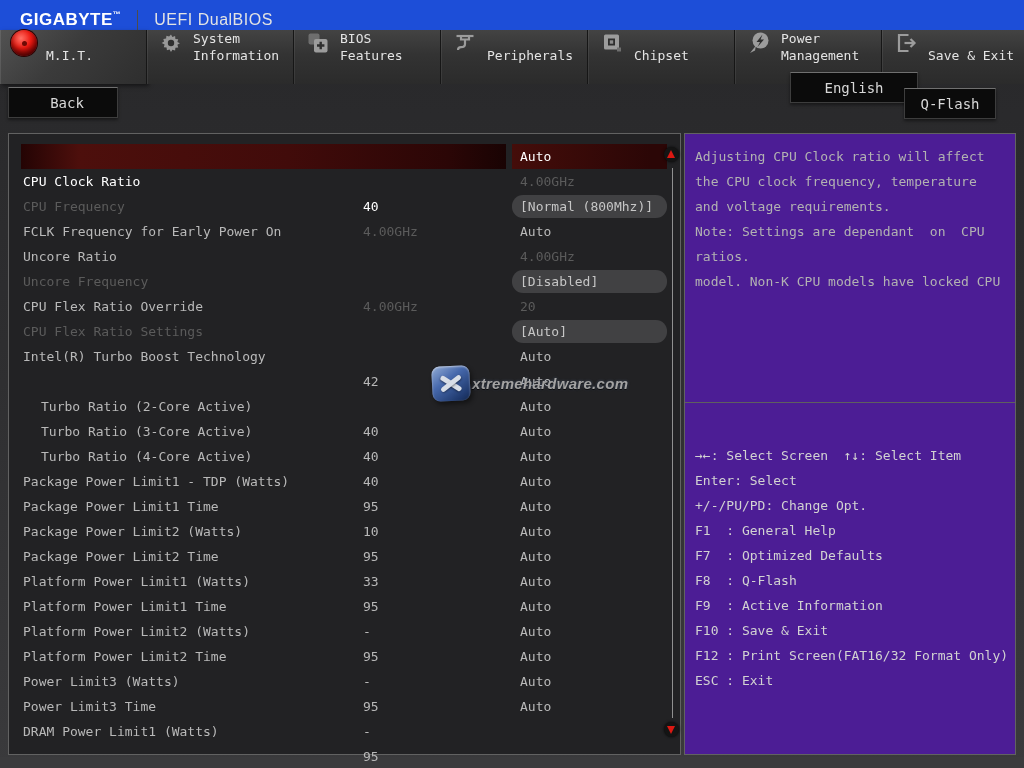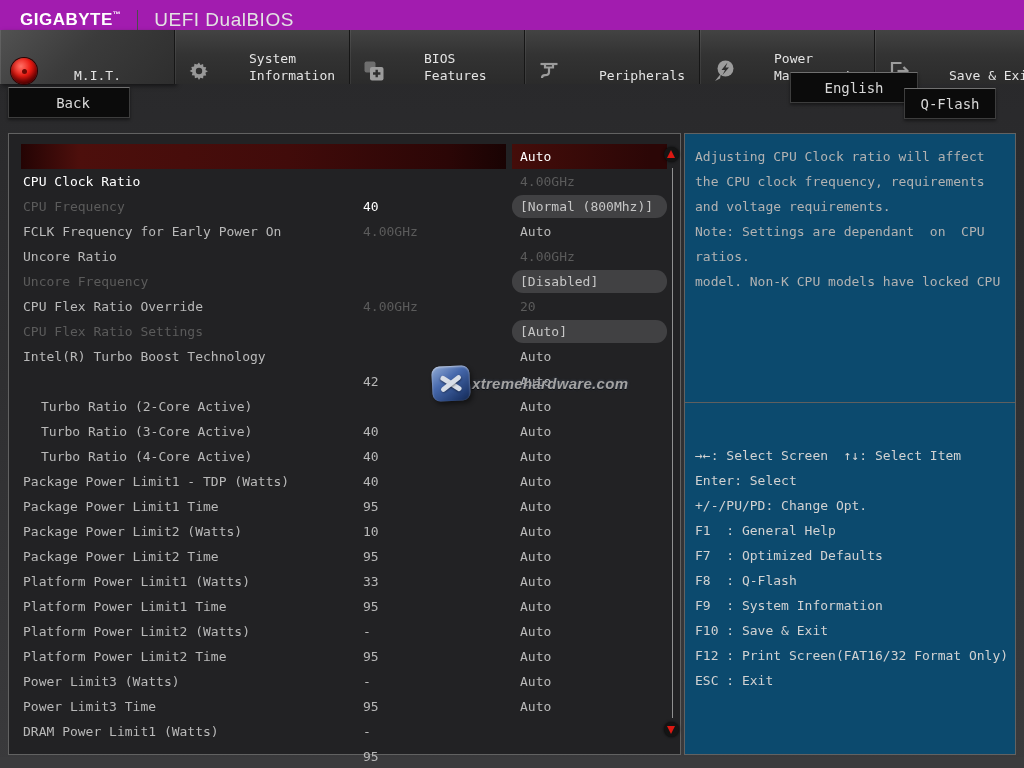--- a/index.html
+++ b/index.html
@@ -5,54 +5,54 @@
   * { margin:0; padding:0; box-sizing:border-box; }
   html,body { width:1024px; height:768px; overflow:hidden; }
   body {
     position:relative;
     background:linear-gradient(180deg,#28282a 0%,#2e2e30 45%,#3a3a3c 100%);
     font-family:"DejaVu Sans Mono", monospace;
   }
 
   
   .topbar { position:absolute; left:0; top:0; width:1024px; height:40px;
-    background:#a21caf; display:flex; align-items:center; }
+    background:#1d4ed8; display:flex; align-items:center; }
   .brand { margin-left:20px; font-family:"Liberation Sans", sans-serif;
     font-weight:bold; font-size:17px; color:#fff; letter-spacing:.5px; }
   .brand sup { font-size:8px; vertical-align:top; }
   .top-divider { width:1px; height:20px; background:#4c4c4c; margin:0 16px; }
-  .top-title { font-family:"Liberation Sans", sans-serif; font-size:19px;
+  .top-title { font-family:"Liberation Sans", sans-serif; font-size:16px;
     color:#e3e3e3; letter-spacing:.5px; }
 
   
   .tabs { position:absolute; left:0; top:30px; width:1024px; height:54px;
     display:grid; grid-template-columns:repeat(7,1fr); background:#050505; }
-  .tab { position:relative; display:flex; align-items:flex-end;
+  .tab { position:relative; display:flex; align-items:flex-start;
     background:linear-gradient(180deg,#434343,#333333 45%,#2b2b2b);
     border-right:1px solid #161616; box-shadow:inset 1px 0 0 rgba(255,255,255,.07);
-    cursor:default;gap:28px; }
+    cursor:default; }
   .tab.active { background:linear-gradient(135deg,#525252,#3b3b3b 45%,#2e2e2e);
     box-shadow:inset 1px 0 0 rgba(255,255,255,.1), 2px 2px 4px rgba(0,0,0,.5); }
   .tab-icon { width:26px; height:26px; margin:0 9px 0 11px; flex:none;
     display:flex; align-items:center; justify-content:center; }
   .tab-label { font-size:13px; color:#e4e4e4; line-height:17px; width:100px;
     height:34px; display:flex; align-items:flex-end; }
   .orb { width:26px; height:26px; border-radius:50%; position:relative;
     background:radial-gradient(circle at 38% 32%, #ff7166 0%, #ee1b12 42%, #a50505 72%, #570000 100%);
     box-shadow:0 0 0 1px #2c0000, inset 0 -4px 6px rgba(0,0,0,.55); }
   .orb::after { content:""; position:absolute; left:11px; top:11px; width:5px; height:5px;
     border-radius:50%; background:#6e0a05; }
 
   
   .btn { position:absolute; height:31px; background:#0b0b0b;
     border:1px solid #3d3d3d; border-top-color:#707070;
     color:#d8d8d8; font-size:14px; font-family:"DejaVu Sans Mono", monospace;
     display:flex; align-items:center; justify-content:center;
     box-shadow:0 2px 3px rgba(0,0,0,.45); cursor:default; }
-  .btn-back    { left:8px;   top:87px; width:122px;padding-left:8px; }
+  .btn-back    { left:8px;   top:87px; width:110px;padding-left:8px; }
   .btn-english { left:790px; top:72px; width:128px; }
   .btn-qflash  { left:904px; top:88px; width:92px; }
 
   
   .main-panel { position:absolute; left:8px; top:133px; width:673px; height:622px;
     background:#222224; border:1px solid #626262; }
   .settings-list { position:absolute; left:0; top:10px; right:0; }
   .row { position:relative; height:25px; font-size:13px; line-height:25px;
     color:#b9b9b9; white-space:pre; }
   .cell-name { position:absolute; left:14px; z-index:1; }
@@ -95,21 +95,21 @@
     box-shadow:0 1px 2px rgba(0,0,0,.4); }
   .wm-icon::before { transform:rotate(35deg); }
   .wm-icon::after { transform:rotate(-35deg); }
   .wm-text { margin-left:2px; font-family:"Liberation Sans", sans-serif;
     font-weight:bold; font-style:italic; font-size:15px; color:#a3a3a3;
     letter-spacing:.3px;
     text-shadow:0 1px 1px rgba(0,0,0,.85), 0 0 3px rgba(130,170,230,.35); }
 
   
   .help-panel { position:absolute; left:684px; top:133px; width:332px; height:622px;
-    background:#0c4a6e; border:1px solid #626262; }
+    background:#4c1d95; border:1px solid #626262; }
   .help-area { height:269px; border-bottom:1px solid #5f5f5f; padding:10px 8px 0 10px; }
   .help-line { font-size:13px; line-height:25px; color:#b2b2b2; white-space:pre-wrap; }
   .keys-area { padding:40px 6px 0 10px; }
   .hotkey-line { font-size:13px; line-height:25px; color:#d2d2d2; white-space:pre; }
 
   .bottom-strip { position:absolute; left:0; top:757px; width:1024px; height:11px;
     background:#3b3b3d; }
 
   .icon-svg { display:block; }
 </style>
@@ -150,20 +150,31 @@
   </div>
   <div class="tab">
     <span class="tab-icon">
       <svg class="icon-svg" viewBox="0 0 24 24" width="24" height="24" fill="none" stroke="#9c9c9c">
           <path d="M3.5 5h17" stroke-width="2.2"></path>
           <path d="M8 5v3.5h8V5" stroke-width="2.2"></path>
           <path d="M12 8.5v4.5c0 2.4-2 3.2-4 3.2-1.8 0-3 .9-3 2.8" stroke-width="2.2"></path>
         </svg>
     </span>
     <span class="tab-label">Peripherals</span>
+  </div>
+  <div class="tab">
+    <span class="tab-icon">
+      <svg class="icon-svg" viewBox="0 0 24 24" width="24" height="24">
+          <rect x="4" y="3.5" width="15" height="15" rx="1.5" fill="#9c9c9c"></rect>
+          <rect x="8" y="7.5" width="7" height="7" fill="#2e2e2e"></rect>
+          <rect x="9.8" y="9.3" width="3.4" height="3.4" fill="#8c8c8c"></rect>
+          <rect x="17" y="16.5" width="4" height="4" fill="#6f6f6f"></rect>
+        </svg>
+    </span>
+    <span class="tab-label">Chipset</span>
   </div>
   <div class="tab">
     <span class="tab-icon">
       <svg class="icon-svg" viewBox="0 0 24 24" width="24" height="24">
           <circle cx="13.5" cy="9.5" r="8" fill="#9c9c9c"></circle>
           <path d="M15.5 3.5l-6 7.5h3.5L10.5 16l6.5-7.5h-3.5l2-5z" fill="#2e2e2e"></path>
           <path d="M9 14.5L3 22l5-2.5z" fill="#9c9c9c"></path>
         </svg>
     </span>
     <span class="tab-label">Power Management</span>
@@ -306,33 +317,33 @@
   <div class="scroll-arrow scroll-down"></div>
   <div class="watermark">
     <span class="wm-icon"></span>
     <span class="wm-text">xtremehardware.com</span>
   </div>
 </div>
 
 <div class="help-panel">
   <div class="help-area" id="help-area">
       <div class="help-line">Adjusting CPU Clock ratio will affect</div>
-      <div class="help-line">the CPU clock frequency, requirements</div>
+      <div class="help-line">the CPU clock frequency, temperature</div>
       <div class="help-line">and voltage requirements.</div>
       <div class="help-line">Note: Settings are dependant  on  CPU</div>
       <div class="help-line">ratios.</div>
       <div class="help-line">model. Non-K CPU models have locked CPU</div>
     </div>
   <div class="keys-area" id="keys-area">
       <div class="hotkey-line">→←: Select Screen  ↑↓: Select Item</div>
       <div class="hotkey-line">Enter: Select</div>
       <div class="hotkey-line">+/-/PU/PD: Change Opt.</div>
       <div class="hotkey-line">F1  : General Help</div>
       <div class="hotkey-line">F7  : Optimized Defaults</div>
       <div class="hotkey-line">F8  : Q-Flash</div>
-      <div class="hotkey-line">F9  : System Information</div>
+      <div class="hotkey-line">F9  : Active Information</div>
       <div class="hotkey-line">F10 : Save &amp; Exit</div>
       <div class="hotkey-line">F12 : Print Screen(FAT16/32 Format Only)</div>
       <div class="hotkey-line">ESC : Exit</div>
     </div>
 </div>
 
 <div class="bottom-strip"></div>
 
 </body></html>

